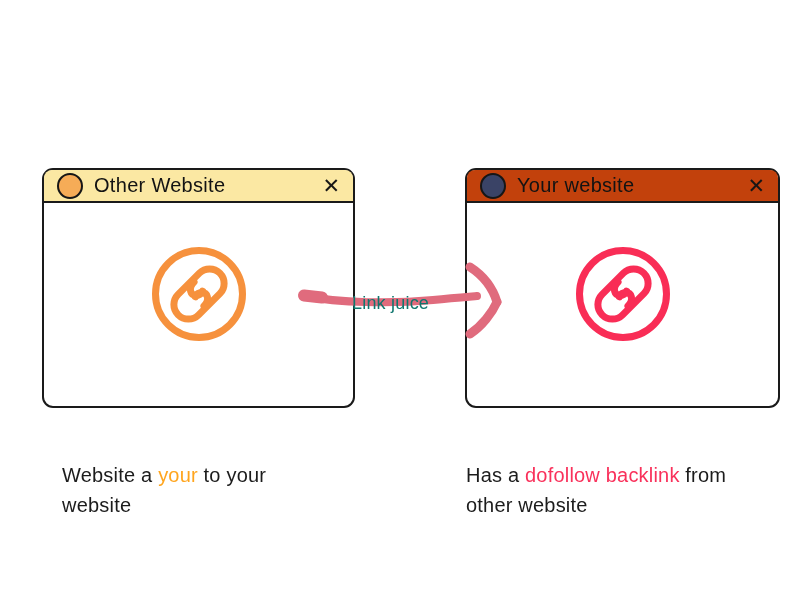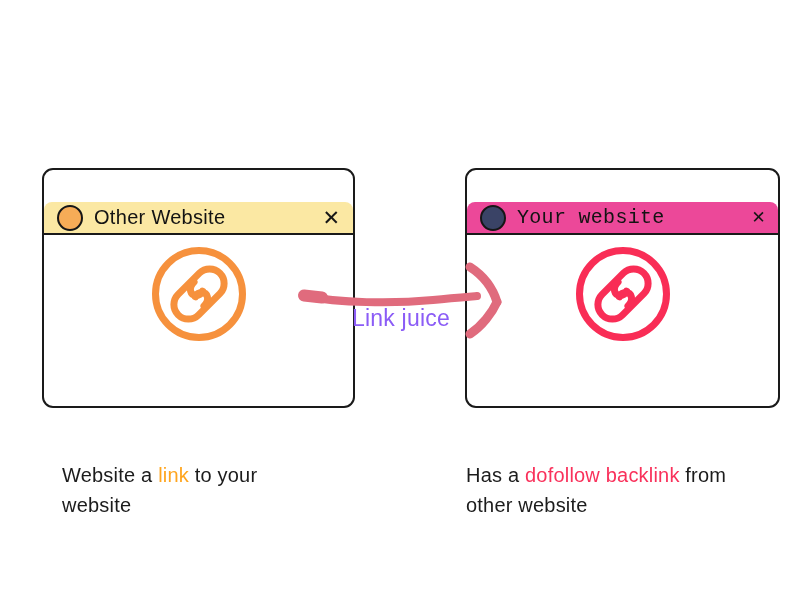--- a/index.html
+++ b/index.html
@@ -18,21 +18,20 @@
     box-sizing: border-box;
   }
   .window.left  { left: 42px;  width: 313px; }
   .window.right { left: 465px; width: 315px; }
   .titlebar {
     height: 31px;
     display: flex; align-items: center; gap: 11px;
     padding: 0 13px;
     border-bottom: 2px solid #1a1a1a;
     border-radius: 8px 8px 0 0;
-    margin-top: 32px;
   }
   .dot {
     width: 22px; height: 22px; flex: none;
     border: 2px solid #161616; border-radius: 50%;
   }
   .title {
     font-size: 20px; font-weight: 500; color: #131313;
     letter-spacing: 0.3px; white-space: nowrap;
   }
   .close {
@@ -49,22 +48,22 @@
     font-size: 20px; line-height: 30px;
     color: #1c1c1c; letter-spacing: 0.2px;
   }
   .caption.cap-left  { left: 62px;  width: 252px; }
   .caption.cap-right { left: 458px; width: 266px; margin-left: 8px; }
   .arrow-svg {
     position: absolute; left: 0; top: 0; width: 800px; height: 600px;
     z-index: 5; pointer-events: none;
   }
   .arrow-label {
-    position: absolute; left: 352px; top: 305px;
-    font-size: 23px; color: #8b5cf6; letter-spacing: 0.2px;
+    position: absolute; left: 352px; top: 293px;
+    font-size: 18px; color: #0f766e; letter-spacing: 0.2px;
     z-index: 6; white-space: nowrap;
   }
 </style>
 </head>
 <body>
 
 <section class="window left">
   <header class="titlebar" style="background-color: rgb(251, 232, 163);">
     <span class="dot" style="background-color: rgb(246, 172, 87);"></span>
     <span class="title">Other Website</span>
@@ -76,21 +75,21 @@
       <g transform="rotate(-45 50 50)" stroke="currentColor" stroke-width="7" stroke-linecap="round">
         <rect x="20.5" y="35.5" width="59" height="29" rx="14.5"></rect>
         <path d="M 55 38 C 46 38 43 45 47 49 C 49 51 52 51.5 54.5 50.5"></path>
         <path d="M 45 62 C 54 62 57 55 53 51 C 51 49 48 48.5 45.5 49.5"></path>
       </g>
     </svg>
   </div>
 </section>
 
 <section class="window right">
-  <header class="titlebar" style="background-color: #ec4899; font-family: Liberation Mono, monospace;">
+  <header class="titlebar" style="background-color: #c2410c;">
     <span class="dot" style="background-color: rgb(58, 67, 102);"></span>
     <span class="title">Your website</span>
     <span class="close">✕</span>
   </header>
   <div class="content">
     <svg class="chain-svg" viewBox="0 0 100 100" fill="none" style="color: rgb(249, 45, 86);">
       <circle cx="50" cy="50" r="43.5" stroke="currentColor" stroke-width="7"></circle>
       <g transform="rotate(-45 50 50)" stroke="currentColor" stroke-width="7" stroke-linecap="round">
         <rect x="20.5" y="35.5" width="59" height="29" rx="14.5"></rect>
         <path d="M 55 38 C 46 38 43 45 47 49 C 49 51 52 51.5 54.5 50.5"></path>
@@ -101,15 +100,15 @@
 </section>
 
 <svg class="arrow-svg" viewBox="0 0 800 600" fill="none" style="color: rgb(224, 107, 125);">
   <path d="M303 296 C 340 303 392 304 433 300 C 452 298 465 297 477 296" stroke="currentColor" stroke-width="8" stroke-linecap="round"></path>
   <path d="M304 295.5 L 322 297.5" stroke="currentColor" stroke-width="12" stroke-linecap="round"></path>
   <path d="M470 267 C 484 276 493 289 497 302" stroke="currentColor" stroke-width="9" stroke-linecap="round"></path>
   <path d="M470 334 C 482 326 492 313 497 302" stroke="currentColor" stroke-width="9" stroke-linecap="round"></path>
 </svg>
 <div class="arrow-label">Link juice</div>
 
-<p class="caption cap-left"><span>Website a </span><span style="color: rgb(255, 165, 30);">link</span><span> to your website</span></p>
+<p class="caption cap-left"><span>Website a </span><span style="color: rgb(255, 165, 30);">your</span><span> to your website</span></p>
 
 <p class="caption cap-right"><span>Has a </span><span style="color: rgb(249, 49, 91);">dofollow backlink</span><span> from other website</span></p>
 
 </body></html>

